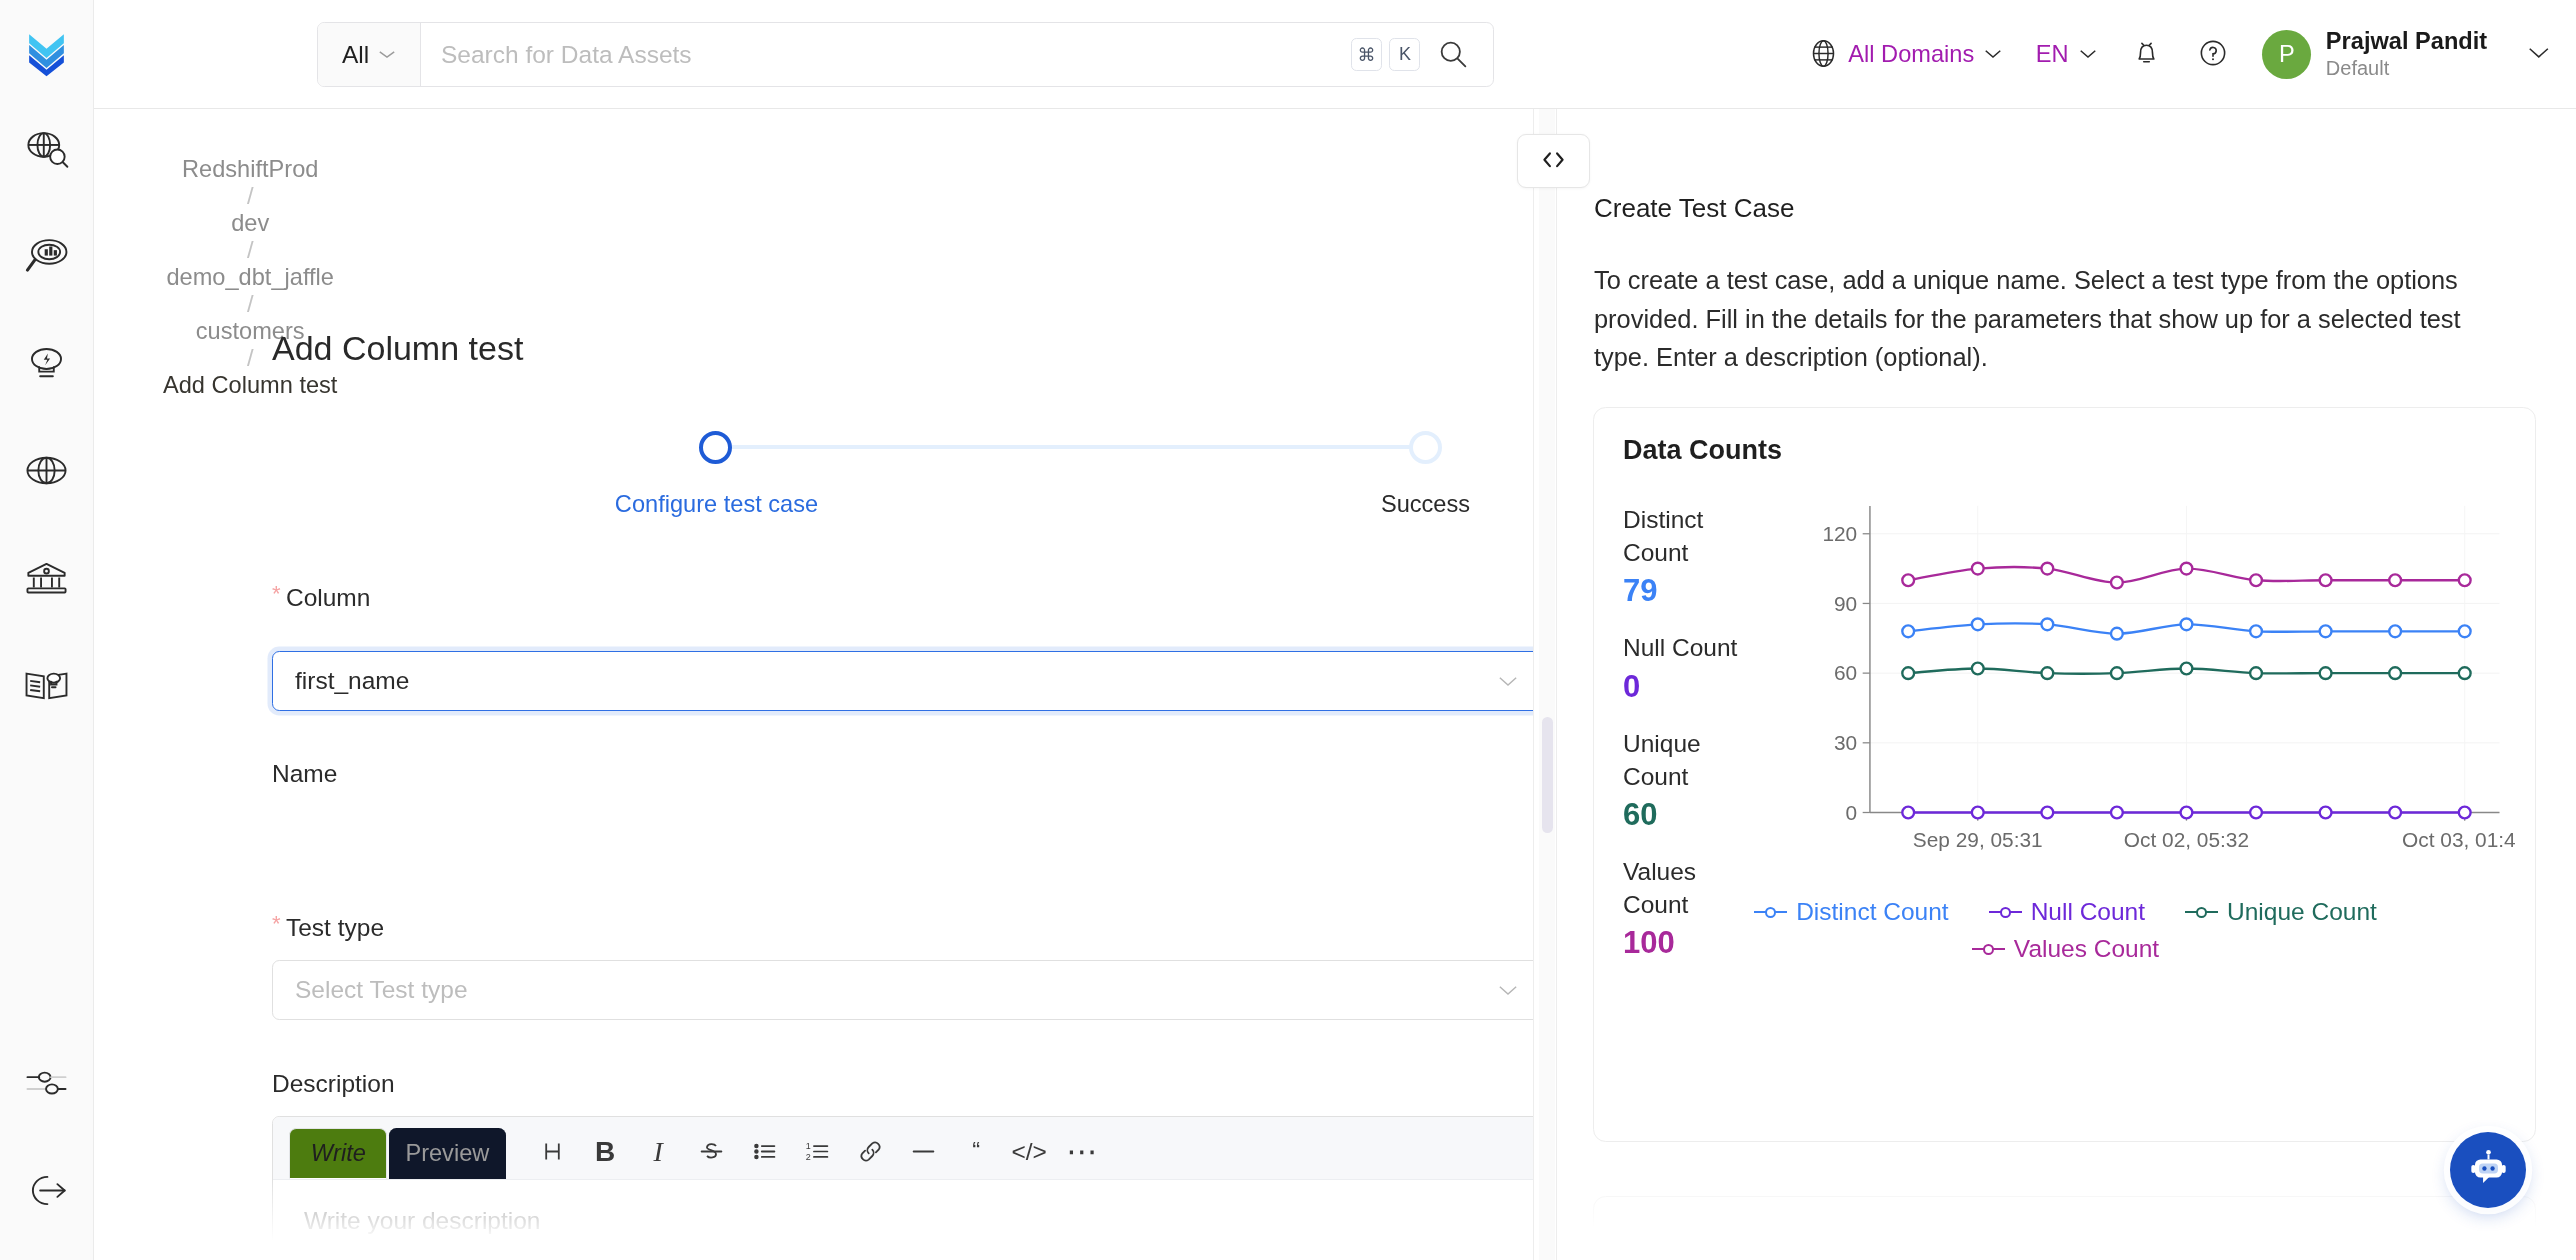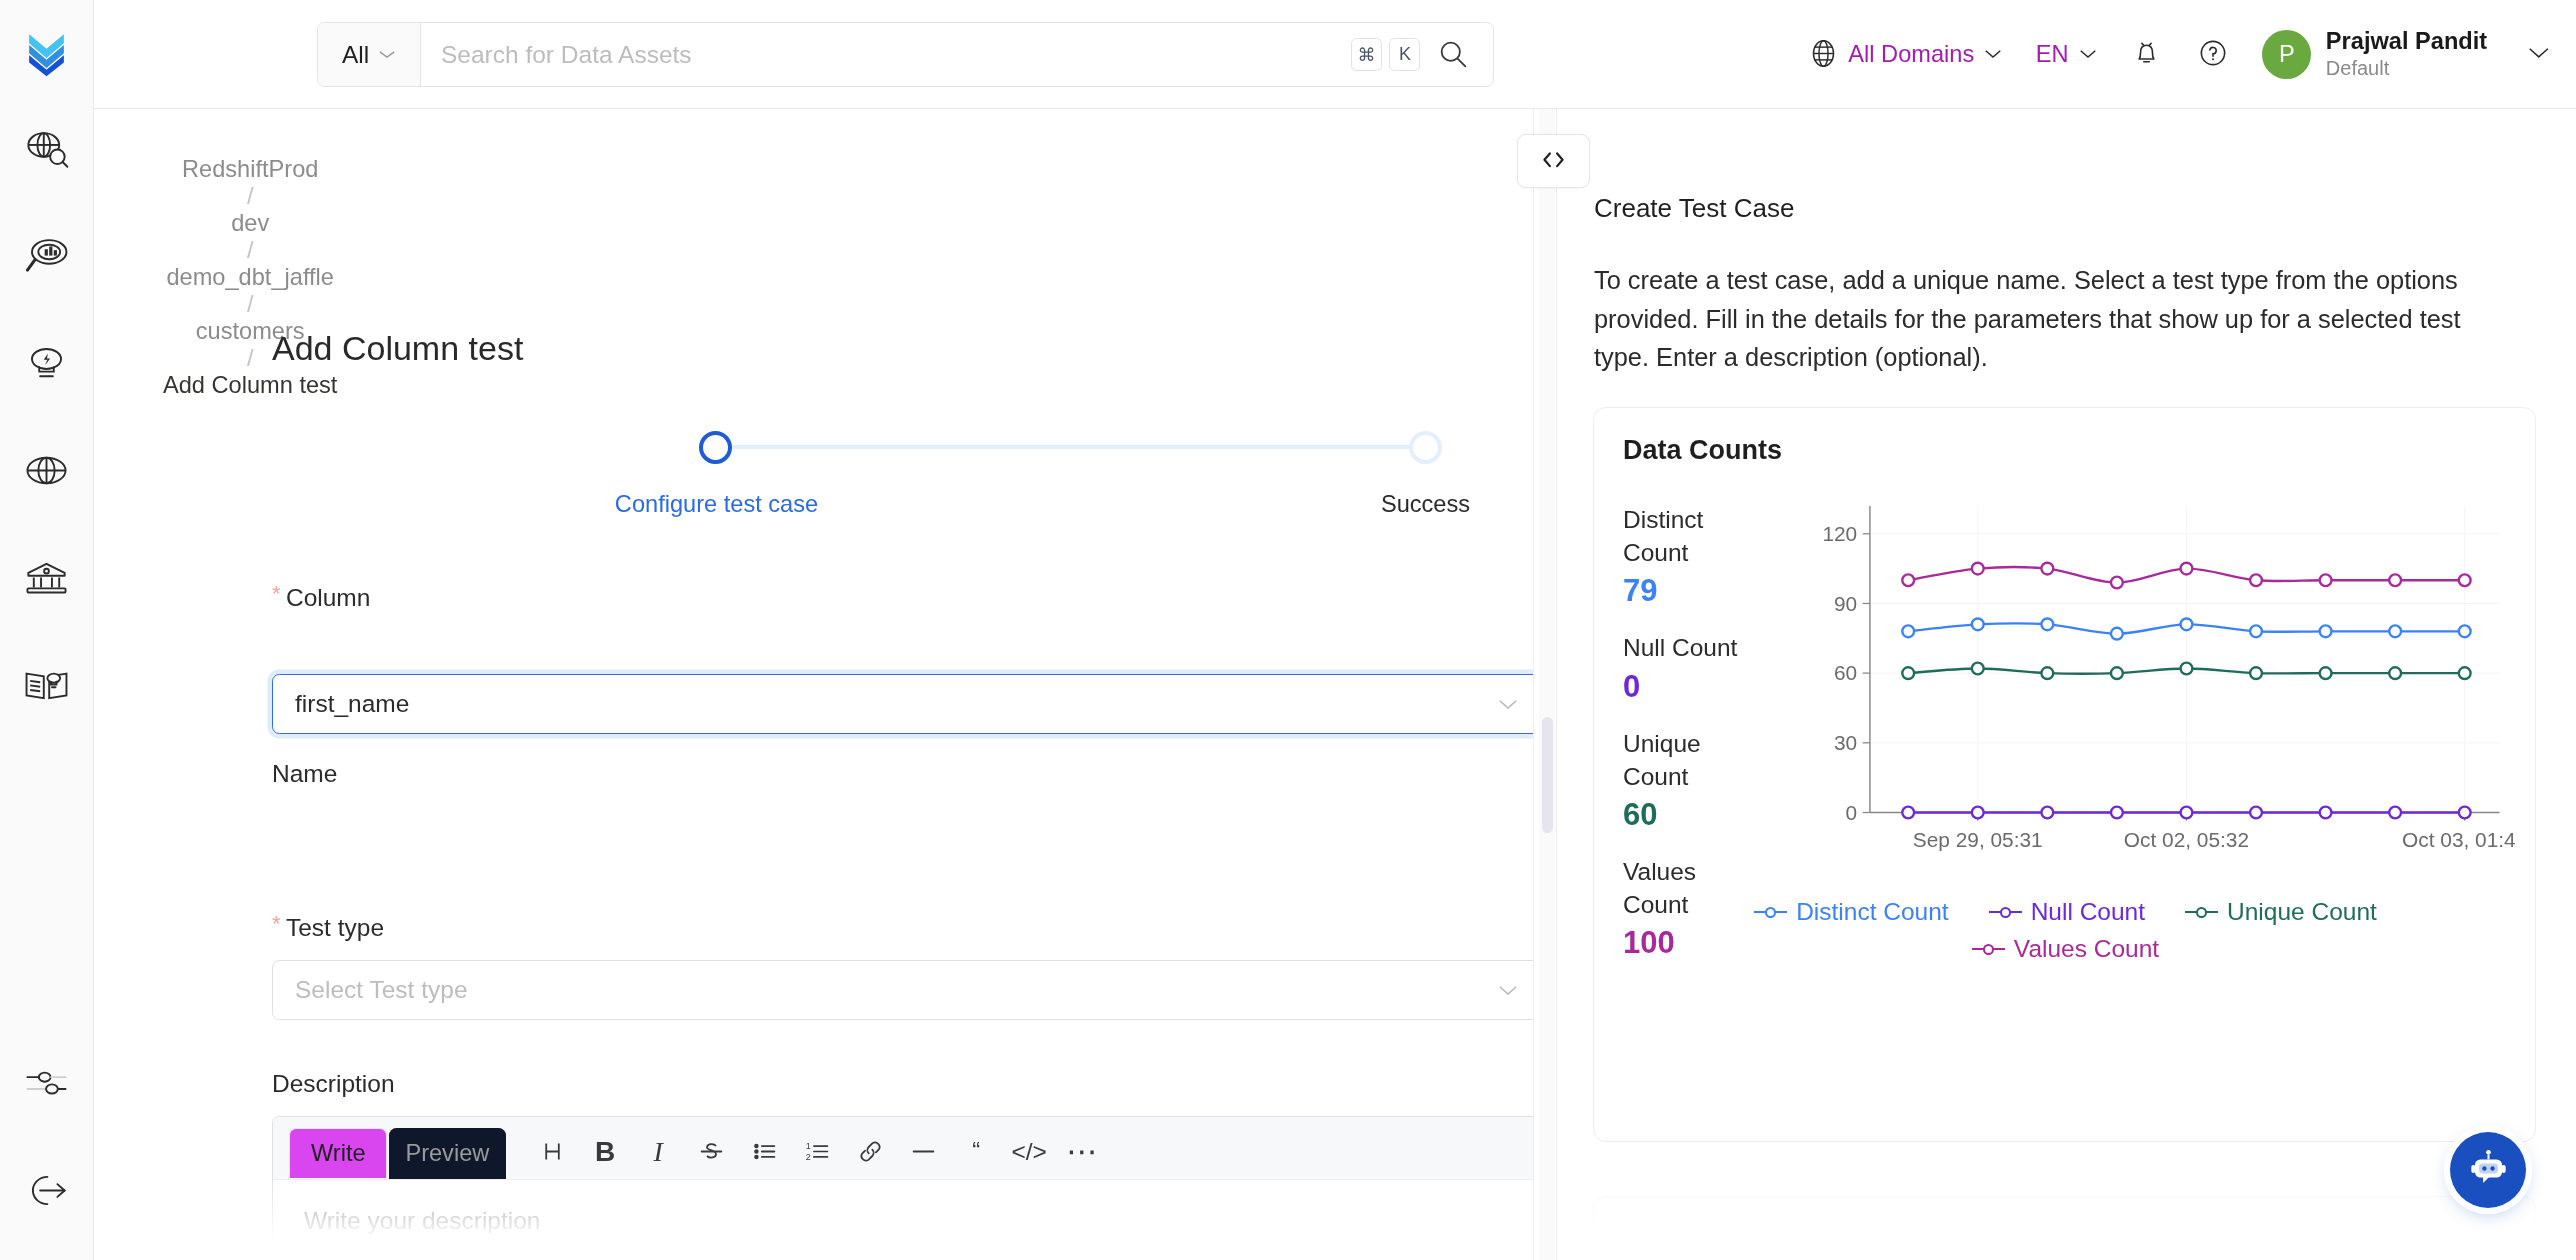--- a/index.html
+++ b/index.html
@@ -103,41 +103,41 @@
     position: absolute; left: 178px; width: 1270px; height: 60px;
     border: 0.9px solid #e0e0e0; border-radius: 7.3px; background: #fff;
     display: flex; align-items: center; padding: 0 22px; font-size: 24.5px;
   }
   .input-box.focused { border: 1.8px solid #2f6fe4; box-shadow: 0 0 0 4.5px rgba(47,111,228,0.14); }
   .input-box .val { color: #2b2b2b; flex: 1; }
   .input-box .ph { color: #bdbdbd; flex: 1; }
   .caret { color: #b6b6b6; font-size: 20px; }
 
   #lbl-column { left: 178px; top: 475px; }
-  #box-column { top: 542px; margin-top: 23px; }
+  #box-column { top: 542px; }
   #lbl-name   { left: 178px; top: 651px; }
   #box-name   { top: 694px; }
   #lbl-type   { left: 178px; top: 805px; }
   #box-type   { top: 851px; }
   #lbl-desc   { left: 178px; top: 961px; }
 
   
   #editor {
     position: absolute; left: 178px; top: 1007px; width: 1270px; height: 163px;
     border: 0.9px solid #e0e0e0; border-radius: 7.3px; background: #fff; overflow: hidden;
   }
   #editor-toolbar {
     height: 63px; background: #f7f8fa; border-bottom: 0.9px solid #eceef1;
     display: flex; align-items: flex-end; padding-left: 16.3px; gap: 0;
   }
   .ed-tab {
     height: 51px; min-width: 98px; padding: 0 16.3px; display: flex; align-items: center;
     justify-content: center; font-size: 23.6px; border-radius: 7.3px 7.3px 0 0; cursor: pointer;
   }
-  .ed-tab.active { background: #d946ef; color: #1f1f1f; border: 0.9px solid #e3e5e8; border-bottom: 0.9px solid #fff; }
+  .ed-tab.active { background: #4d7c0f; color: #1f1f1f; border: 0.9px solid #e3e5e8; border-bottom: 0.9px solid #fff; font-style: italic; }
   .ed-tab.inactive { background: #0f172a; color: #9a9a9a; margin-left: 1.8px; }
   .ed-btn {
     width: 53px; height: 51px; display: flex; align-items: center; justify-content: center;
     font-size: 26px; color: #3a3a3a; cursor: pointer; margin-bottom: 1.8px;
   }
   #editor-body { padding: 27px 31px; font-size: 24.5px; color: #9b9b9b; }
 
   #main-fade {
     position: absolute; left: 94px; bottom: 0; width: 1439px; height: 82px;
     background: linear-gradient(to bottom, rgba(255,255,255,0), #ffffff 75%);

